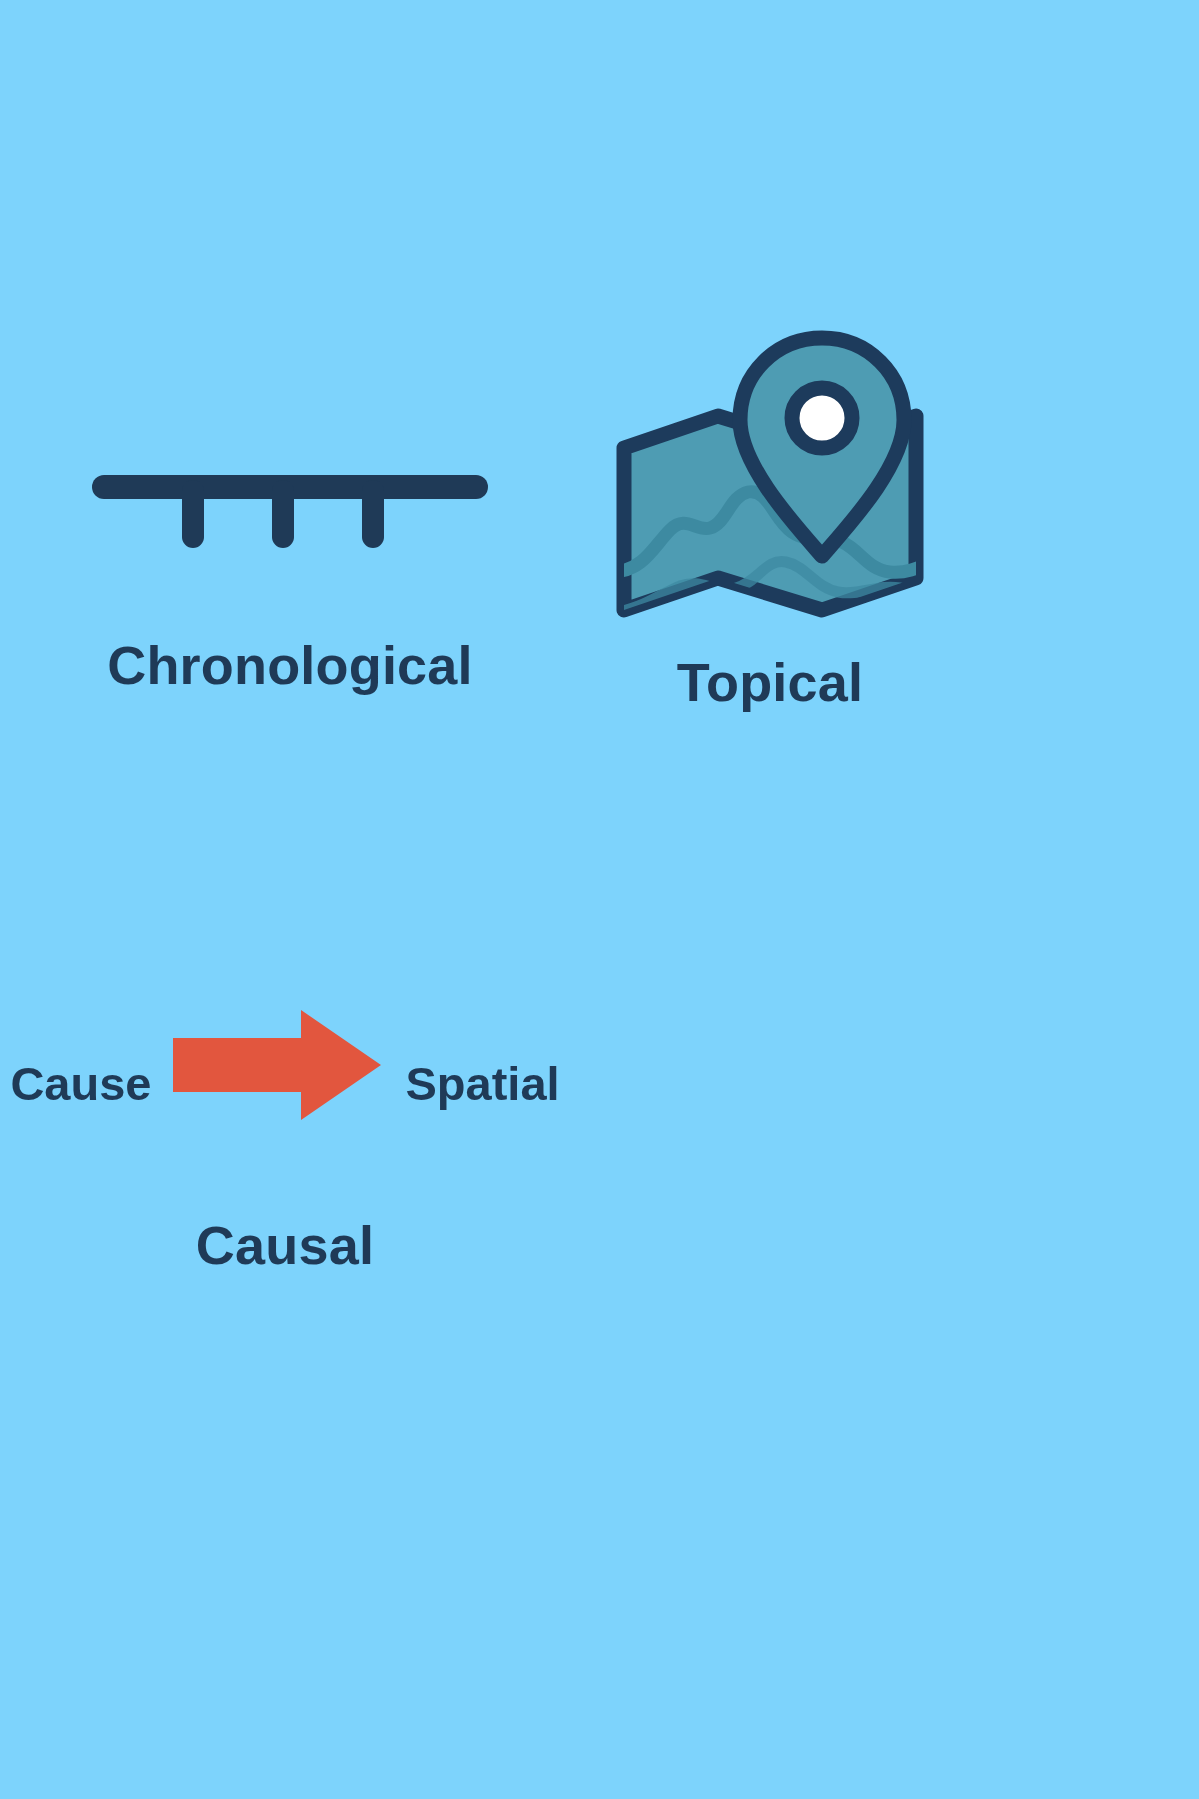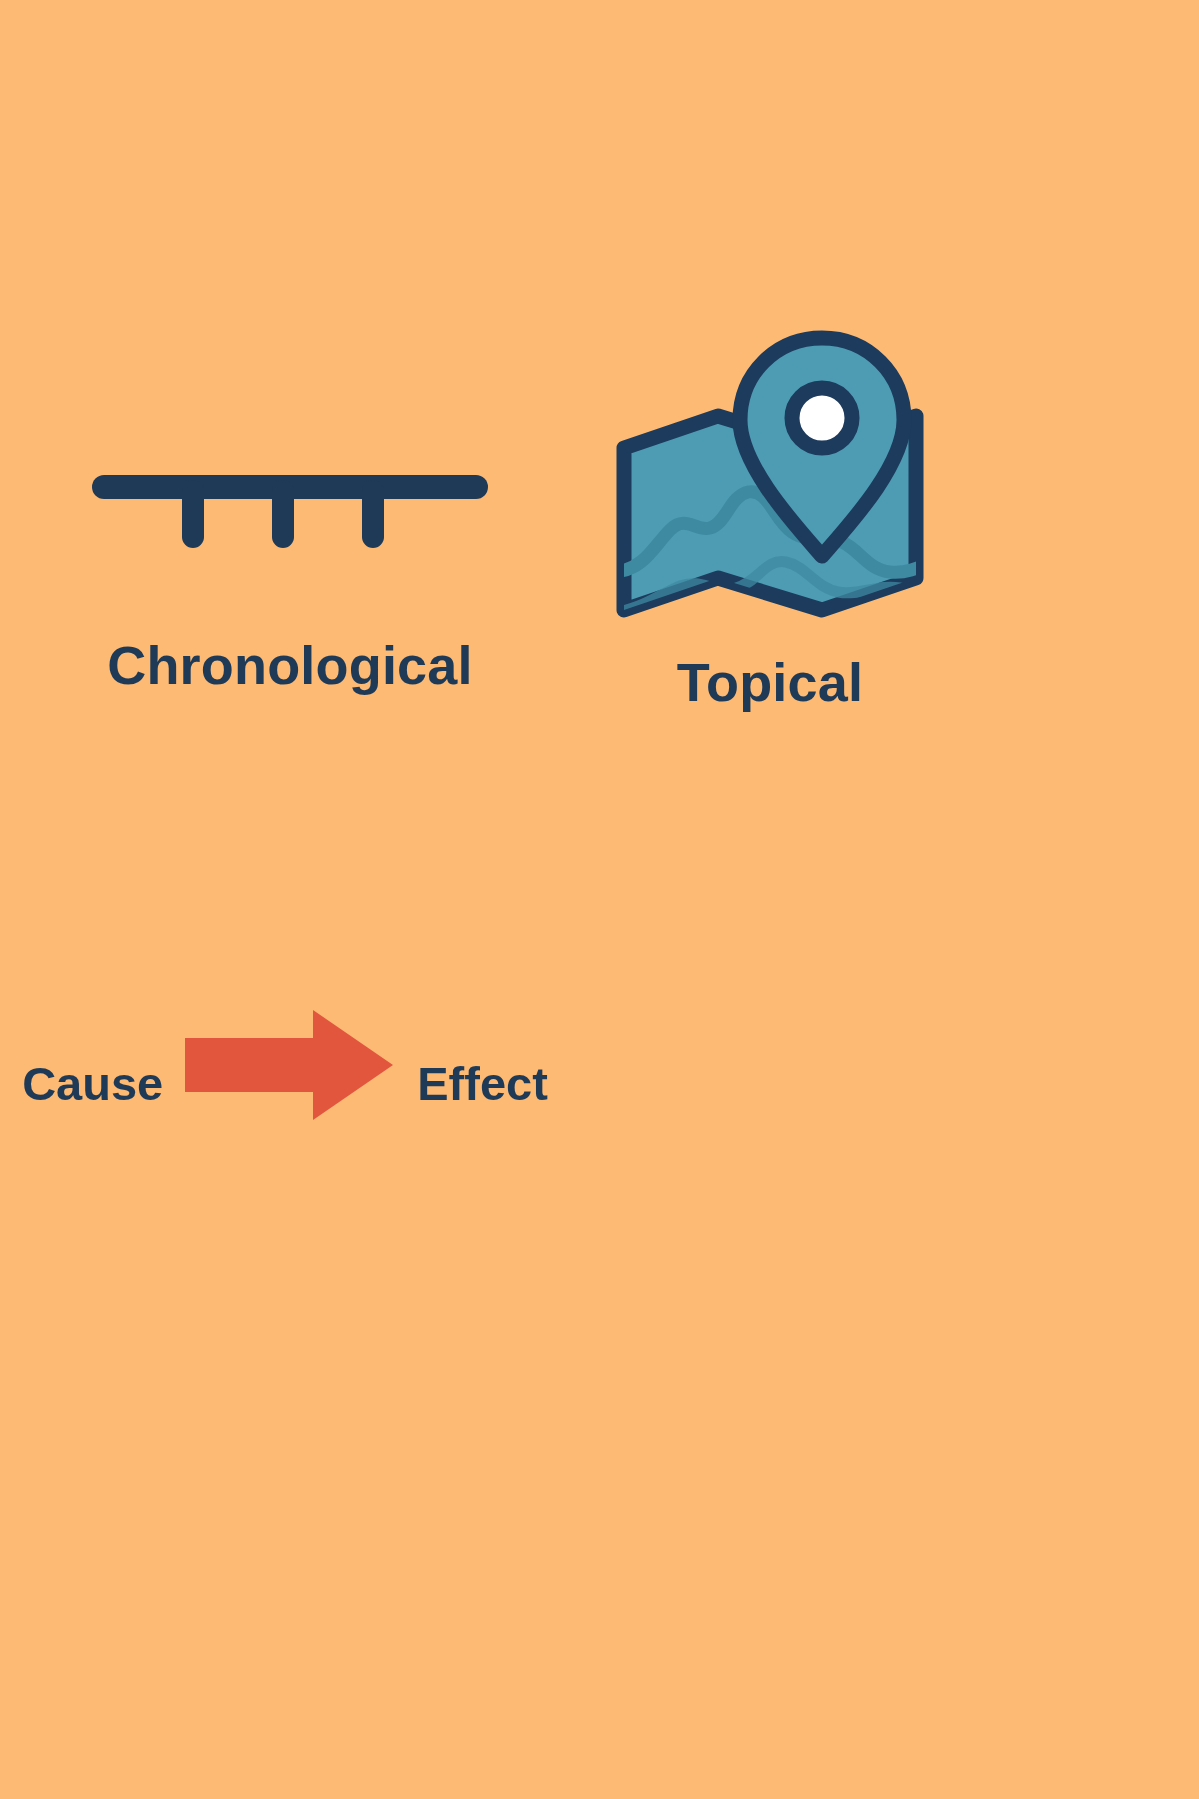--- a/index.html
+++ b/index.html
@@ -11,21 +11,21 @@
     width: 1199px;
     height: 1799px;
     background: #fdfdfa;
     font-family: "Liberation Sans", sans-serif;
     overflow: hidden;
   }
   #canvas {
     position: relative;
     width: 1199px;
     height: 1799px;
-    background: #fdba74;
+    background: #7dd3fc;
   }
 
   
   .pattern-cell {
     position: absolute;
     display: flex;
     flex-direction: column;
     align-items: center;
     justify-content: flex-start;
   }
@@ -175,19 +175,20 @@
     <div class="pattern-label">Topical</div>
   </div>
 
   <div class="pattern-cell" id="cell-causal">
     <div class="icon-box">
       <div class="causal-row">
         <span class="causal-word">Cause</span>
         <svg width="210" height="118" viewBox="0 0 210 118">
           <path d="M0 32 L128 32 L128 4 L208 59 L128 114 L128 86 L0 86 Z" fill="#e2563e"></path>
         </svg>
-        <span class="causal-word">Effect</span>
+        <span class="causal-word">Spatial</span>
       </div>
     </div>
+    <div class="pattern-label">Causal</div>
   </div>
 
 
 </div>
 
 </body></html>

